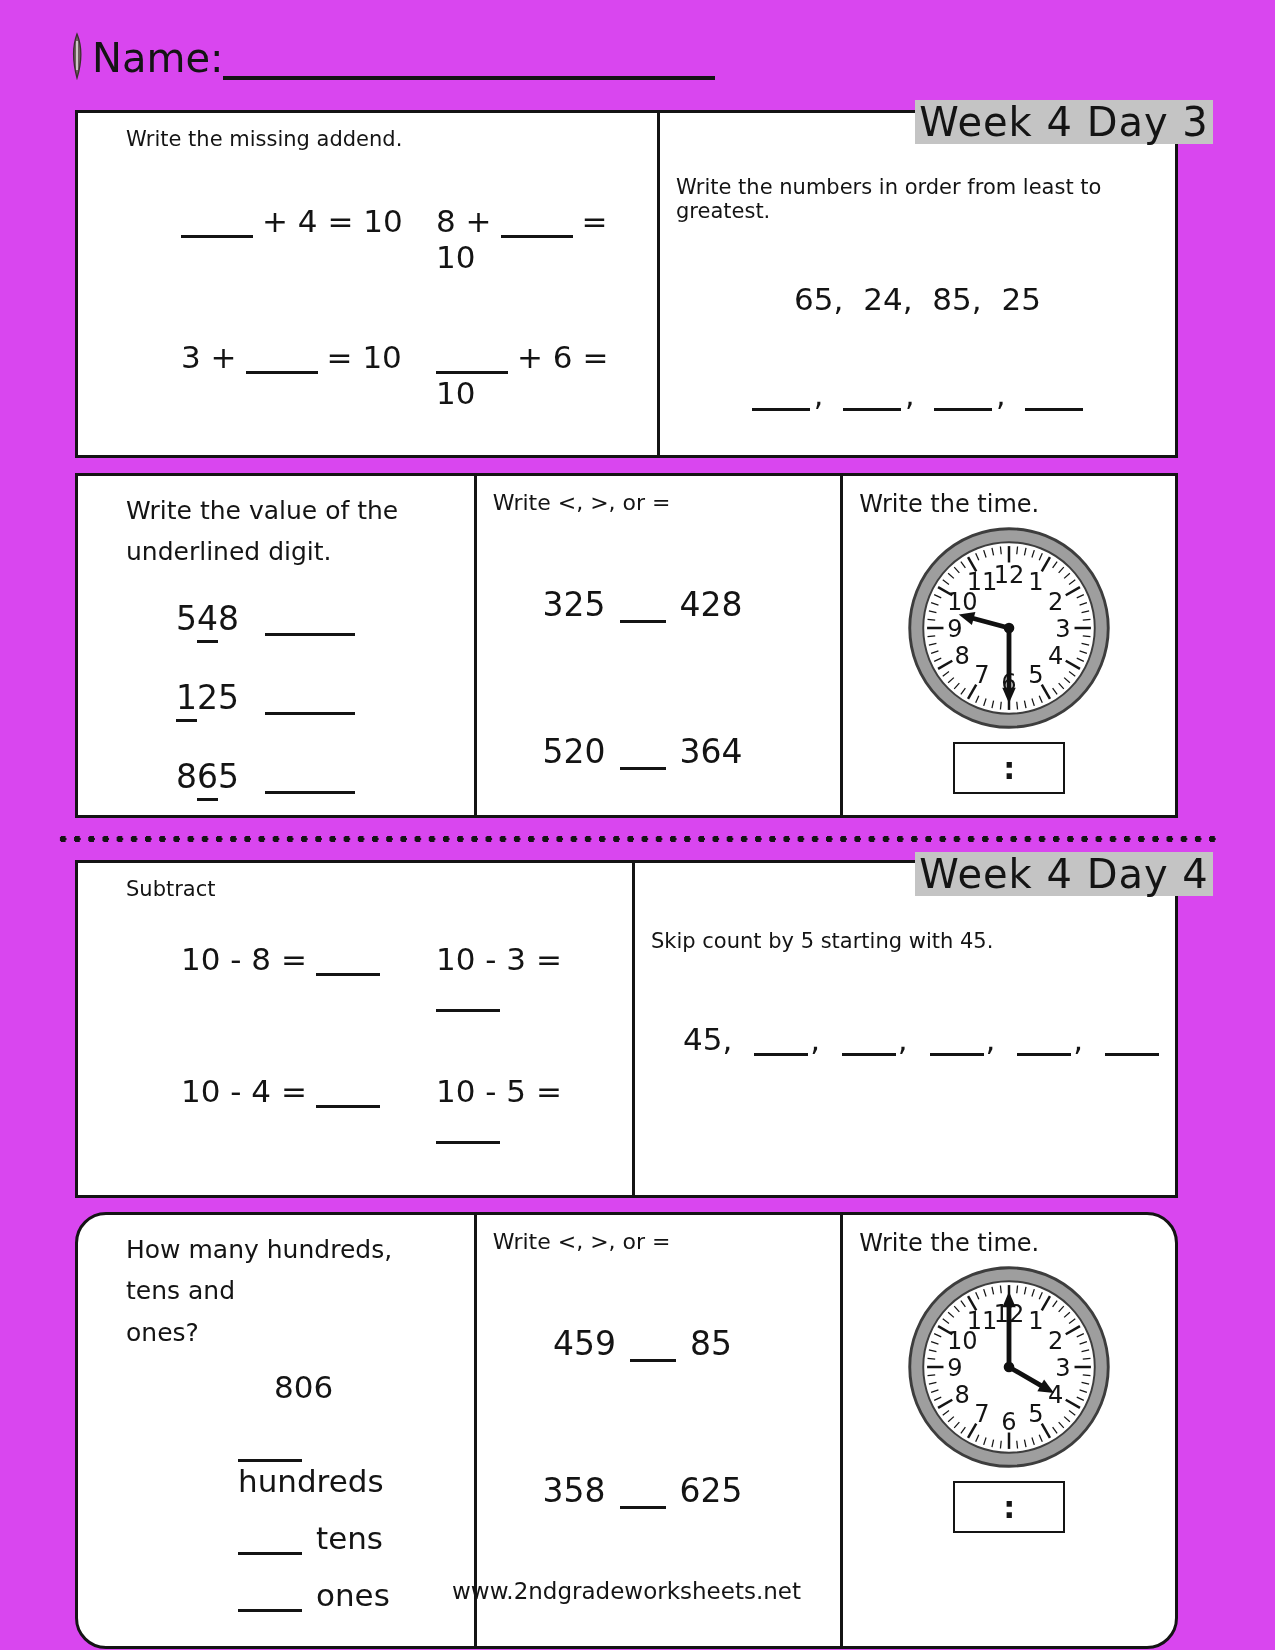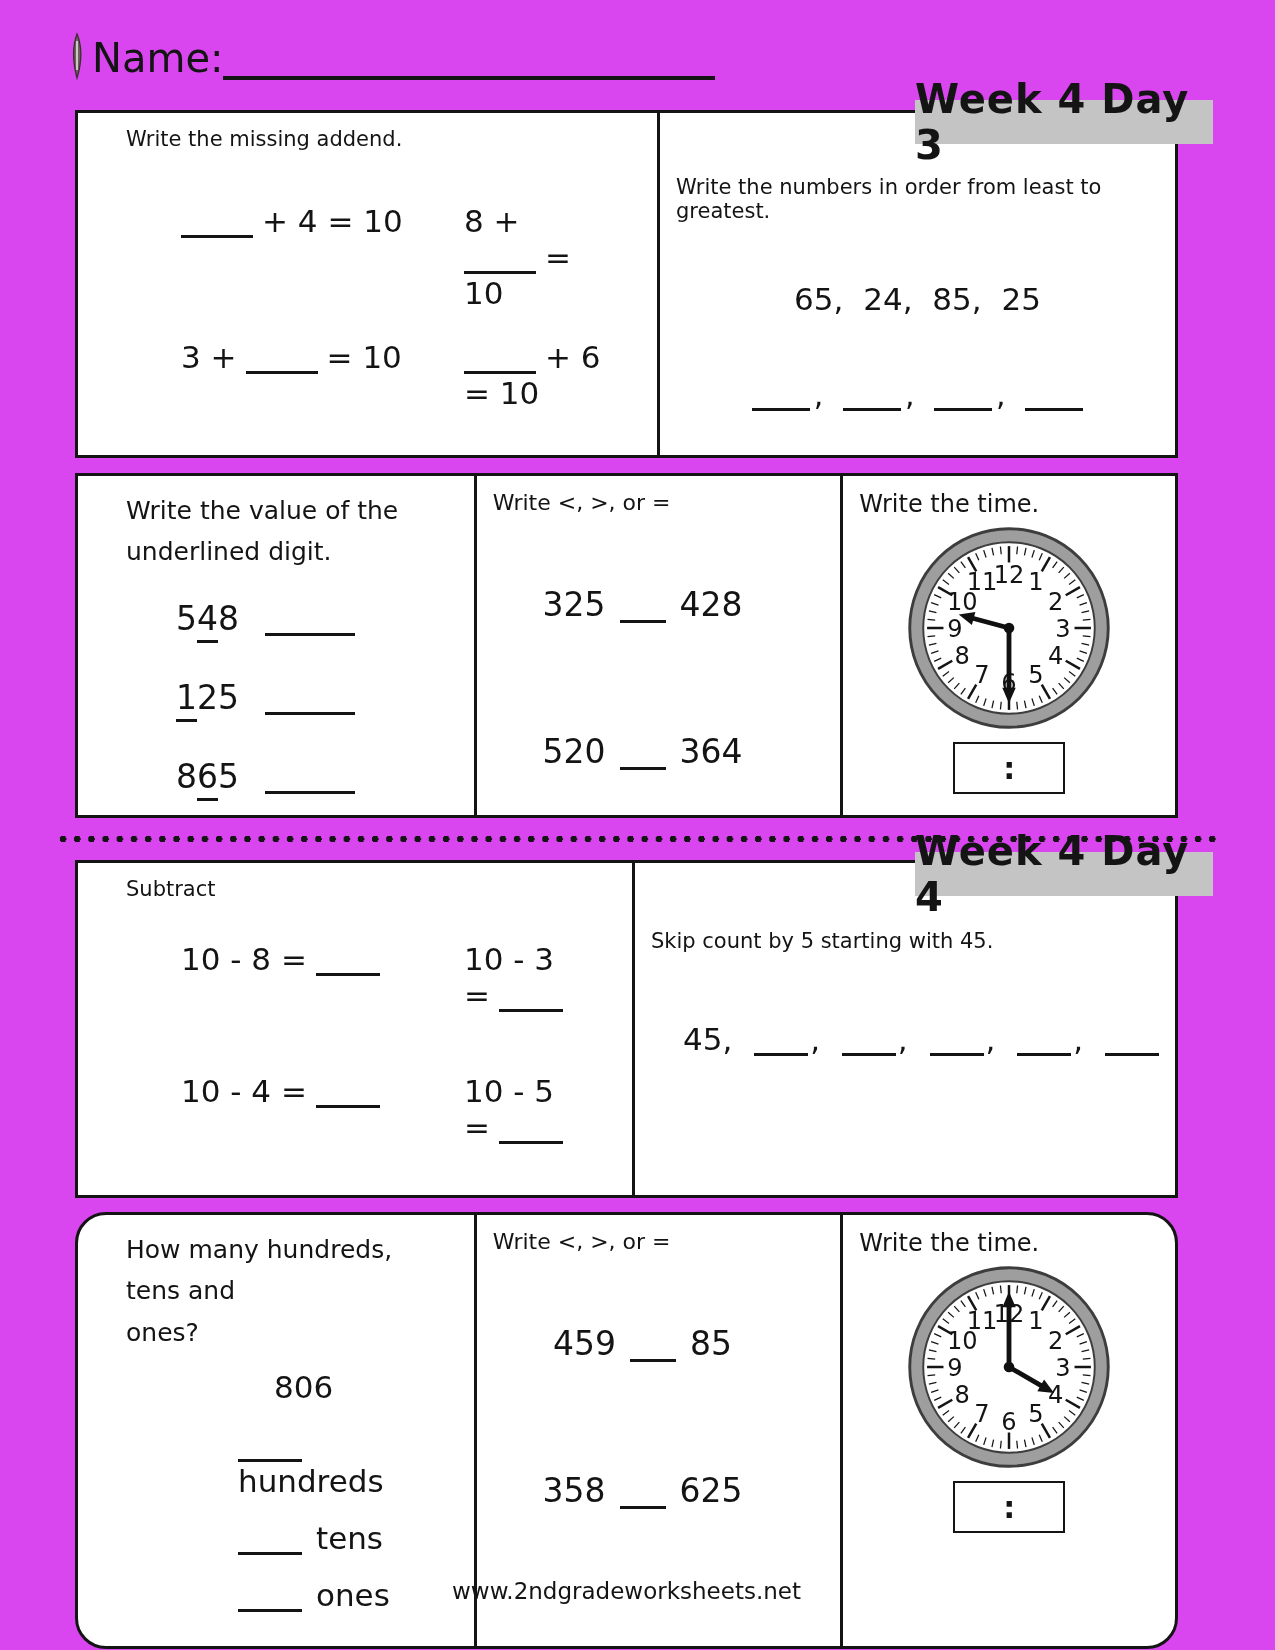--- a/index.html
+++ b/index.html
@@ -8,21 +8,21 @@
 
   
   .name-row { position: absolute; left: 64px; top: 32px; display: flex; align-items: flex-end; }
   .quill { width: 26px; height: 48px; margin-right: 2px; }
   .name-label { font-size: 40px; line-height: 1; padding-bottom: 2px; }
   .name-line { display: inline-block; width: 492px; border-bottom: 4px solid #141414; height: 40px; }
 
   
   .grade-label { position: absolute; width: 298px; height: 44px; background: #c4c4c4;
                  display: flex; align-items: center; justify-content: center;
-                 font-size: 40px; font-weight: 700; z-index: 5; letter-spacing: 1px; }
+                 font-size: 40px; font-weight: 400; z-index: 5; letter-spacing: 1px; }
   .day3-label { left: 915px; top: 100px; }
   .day4-label { left: 915px; top: 852px; }
 
   
   .box { position: absolute; left: 75px; width: 1103px; border: 3.5px solid #141414;
          display: flex; background: #ffffff; }
   .day3-top    { top: 110px;  height: 348px; }
   .day3-bottom { top: 473px;  height: 345px; }
   .day4-top    { top: 860px;  height: 338px; }
   .day4-bottom { top: 1212px; height: 437px; border-radius: 31px; }
@@ -32,21 +32,21 @@
   .prompt { font-size: 21px; }
   .prompt.lg { font-size: 25px; line-height: 1.65; }
 
   
   .blank { display: inline-block; border-bottom: 3px solid #141414; height: 1em; vertical-align: -0.2em; }
   .w46 { width: 46px; } .w54 { width: 54px; } .w58 { width: 58px; }
   .w64 { width: 64px; } .w72 { width: 72px; } .w90 { width: 90px; }
 
   
   .prob-grid { margin-top: 52px; padding-left: 55px; display: grid;
-               grid-template-columns: 255px 1fr; row-gap: 64px; font-size: 31px; gap: 28px; }
+               grid-template-columns: 255px 1fr; row-gap: 64px; font-size: 31px; }
   .prob span { margin-right: 9px; }
   .prob .blank { margin-right: 9px; }
   .sub-grid { margin-top: 40px; row-gap: 60px; }
 
   
   .ord-prompt { margin-top: 48px; font-size: 21px; }
   .ord-numbers { margin-top: 58px; text-align: center; font-size: 31px; word-spacing: 10px; }
   .ord-blanks { margin-top: 60px; text-align: center; font-size: 30px; }
   .ord-blanks .sep { margin: 0 10px 0 4px; }
 

